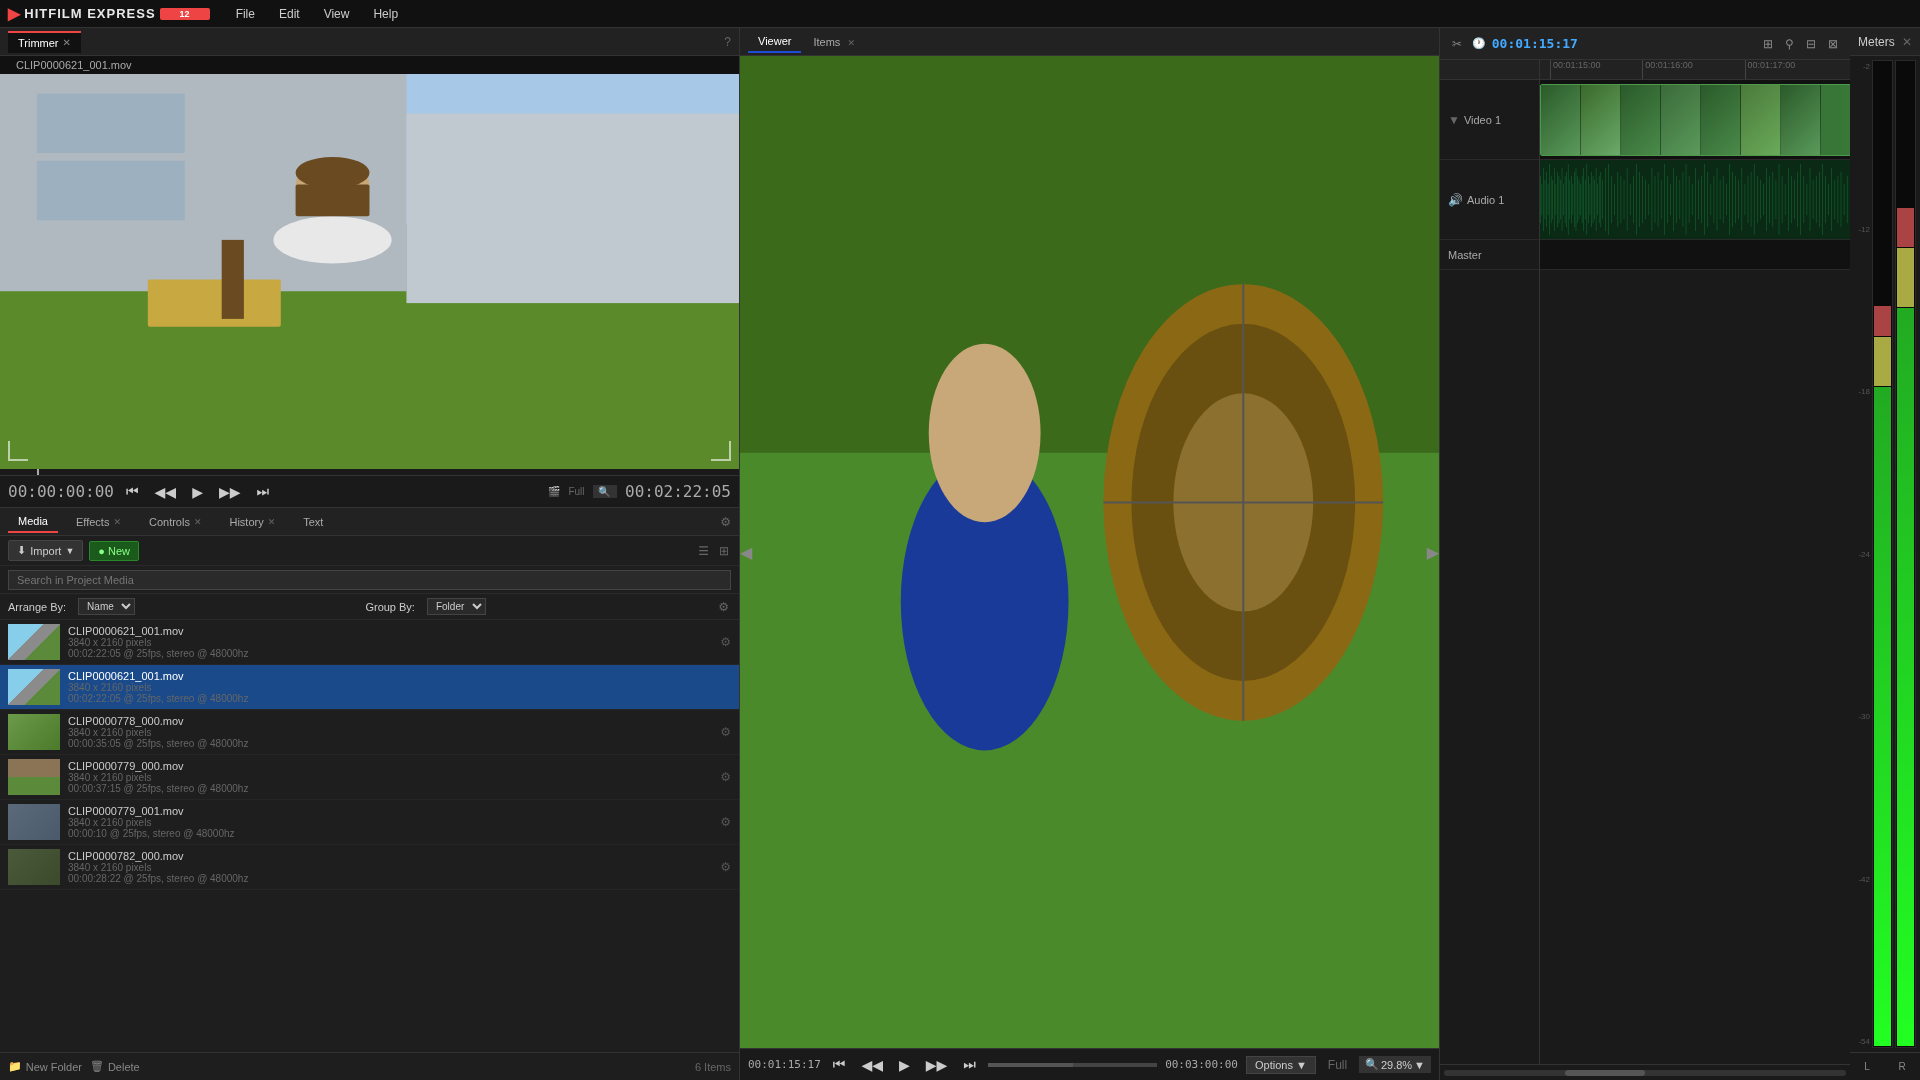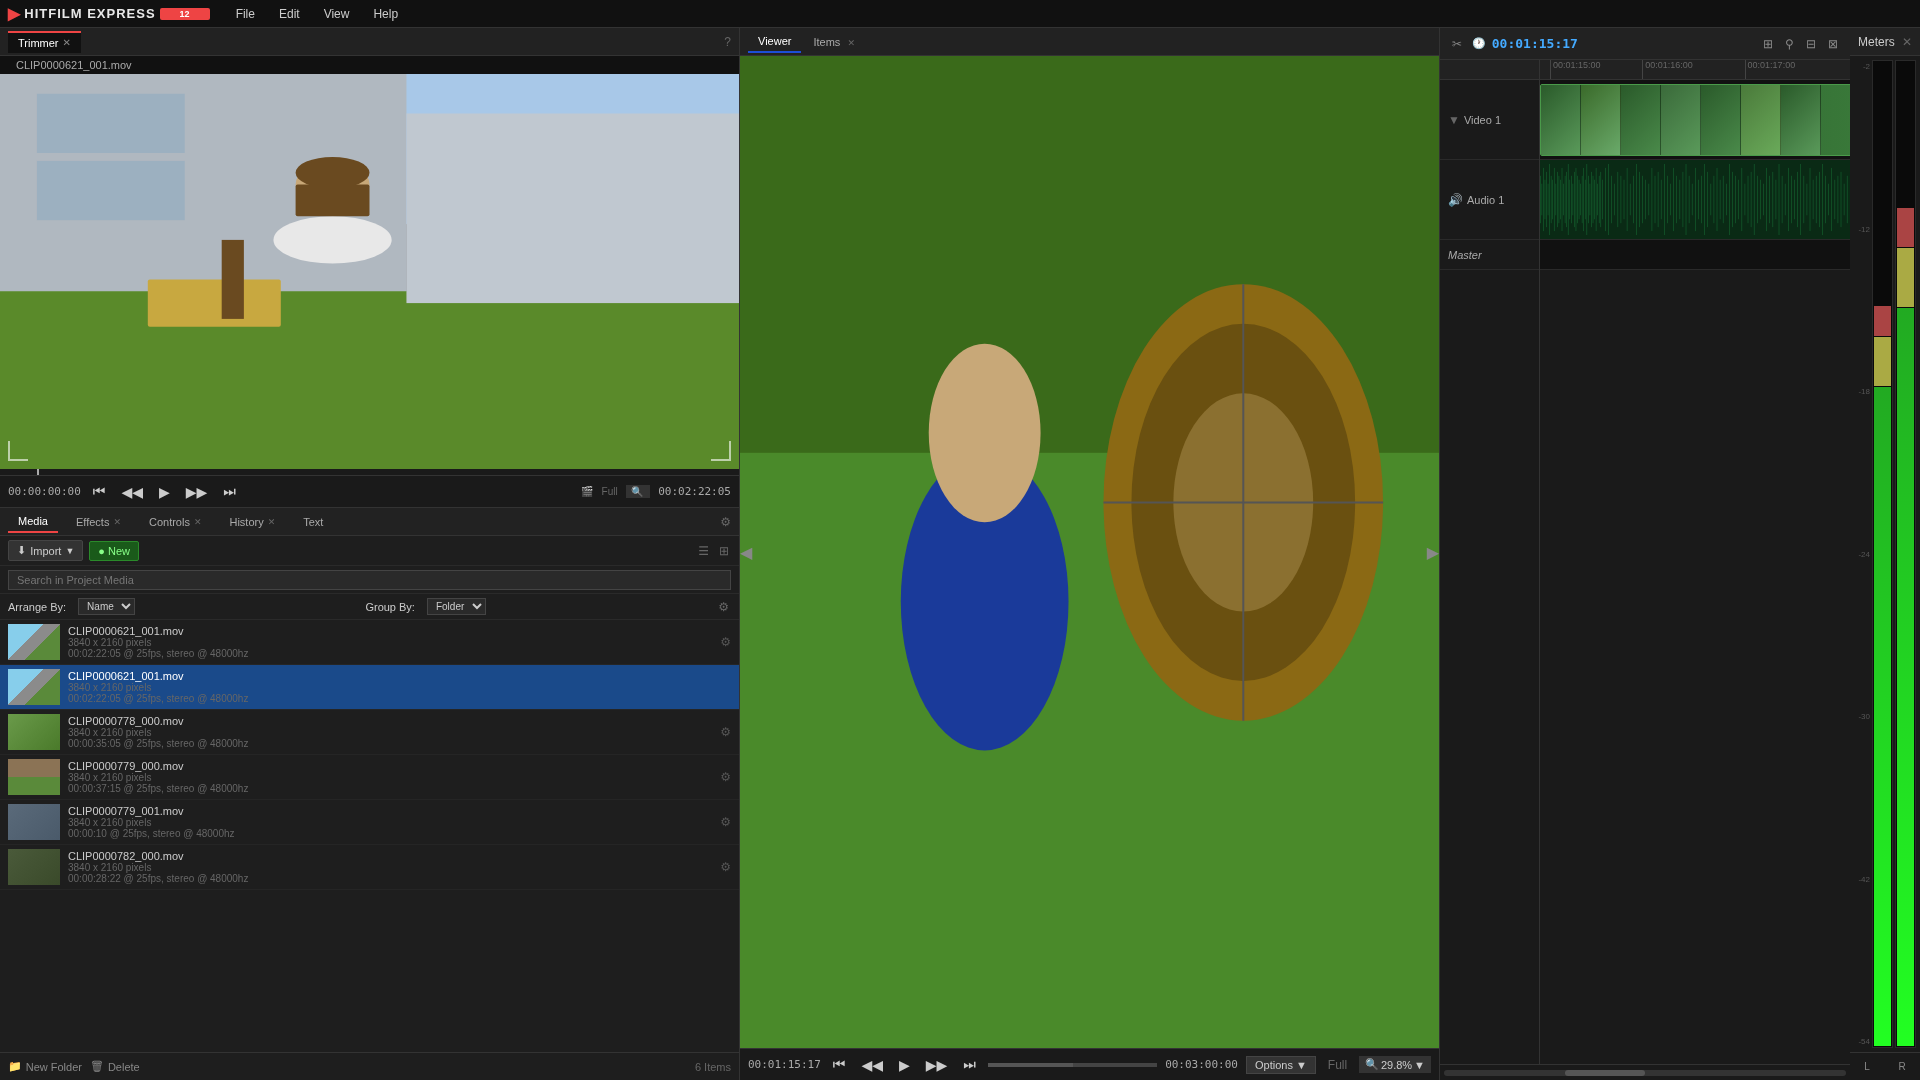--- a/index.html
+++ b/index.html
@@ -114,21 +114,21 @@
     .trimmer-controls-bar {
       height: 32px;
       background: #1a1a1a;
       display: flex;
       align-items: center;
       padding: 0 8px;
       gap: 8px;
       border-top: 1px solid #333;
     }
     .time-display {
-      font-size: 11px;
+      font-size: 16px;
       color: #aaa;
       font-family: monospace;
     }
     .playback-btn {
       color: #ccc;
       font-size: 14px;
       cursor: pointer;
       padding: 2px 4px;
     }
 
@@ -407,21 +407,21 @@
       display: flex;
       align-items: center;
       padding: 0 8px;
       font-size: 11px;
       color: #aaa;
       border-bottom: 1px solid #2a2a2a;
       gap: 4px;
     }
     .track-label.video-track { height: 80px; }
     .track-label.audio-track { height: 80px; }
-    .track-label.master-track { height: 30px; font-style: italic; }
+    .track-label.master-track { height: 30px; }
     .track-icon { font-size: 12px; color: #666; }
     #timeline-tracks {
       flex: 1;
       display: flex;
       flex-direction: column;
       overflow: hidden;
       position: relative;
     }
     #timeline-ruler {
       height: 20px;

